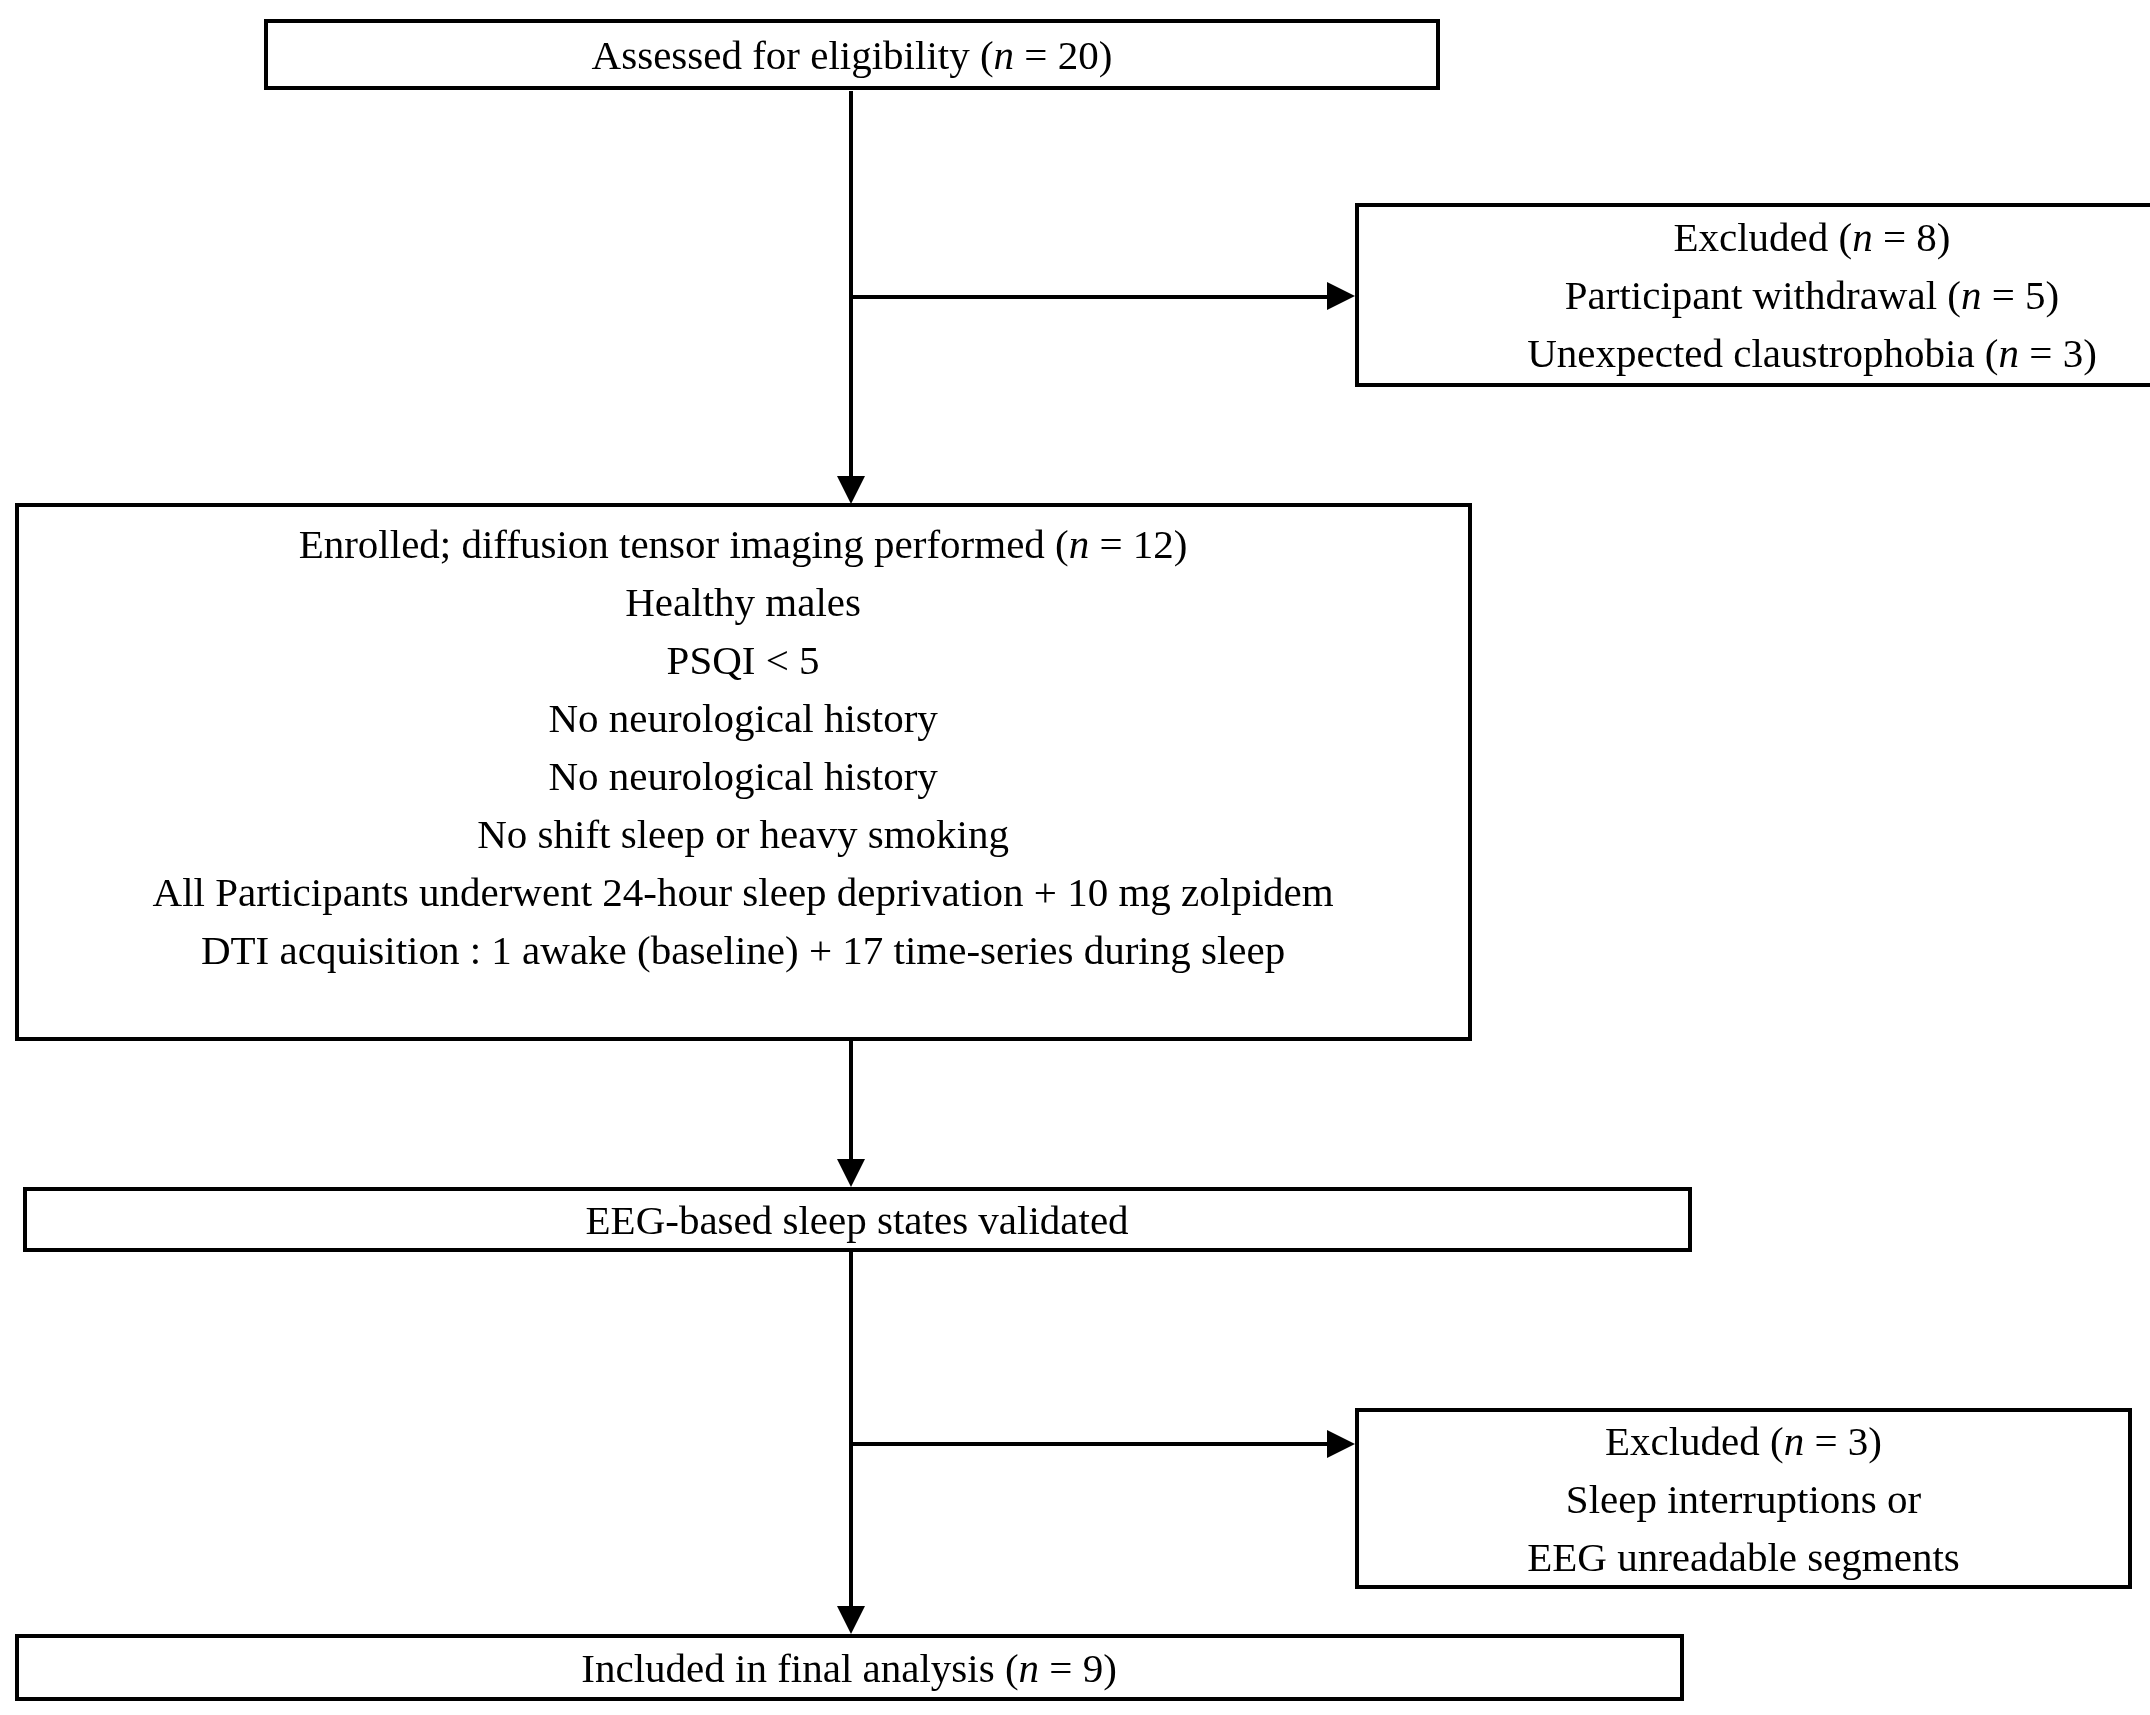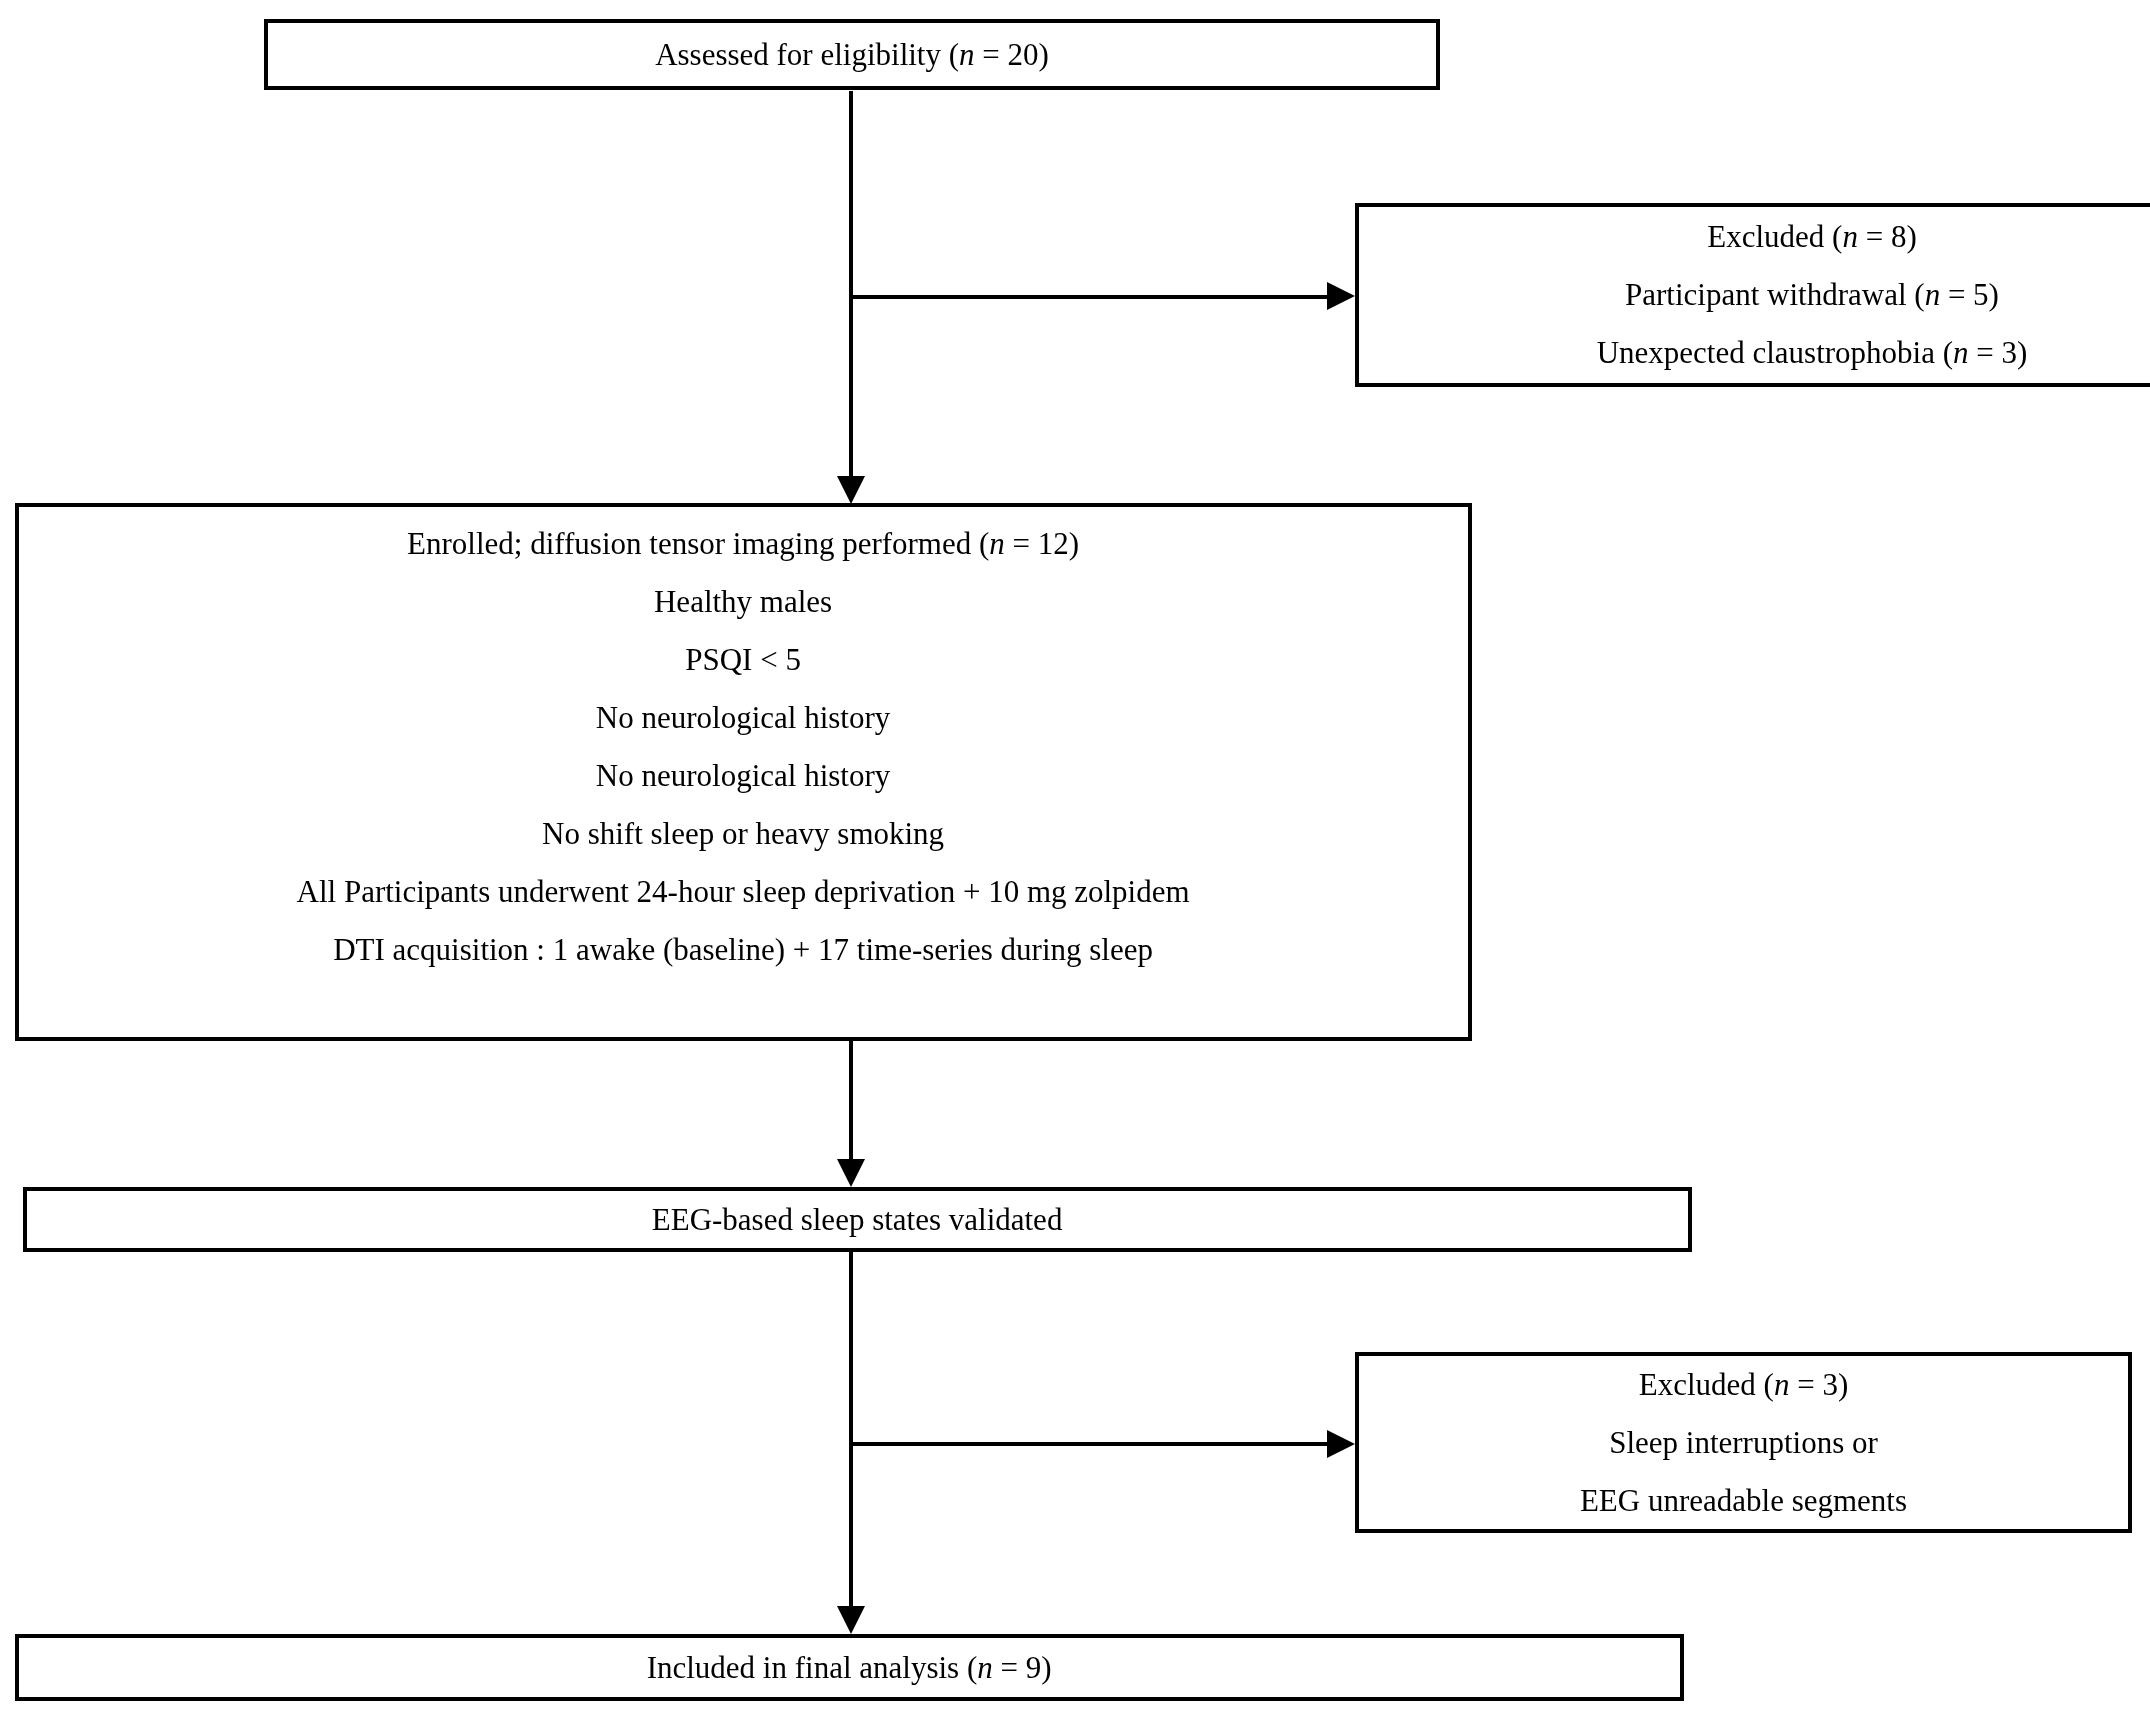--- a/index.html
+++ b/index.html
@@ -14,31 +14,31 @@
   .box {
     position: absolute;
     box-sizing: border-box;
     border: 4.7px solid #000000;
     background: #ffffff;
     display: flex;
     flex-direction: column;
     align-items: center;
     justify-content: center;
     text-align: center;
-    font-size: 31px;
+    font-size: 41px;
   }
   .box .ln { display: block; white-space: nowrap; }
   .multi { line-height: 58px; }
 
   #box-assessed  { left: 264px;  top: 19.3px;   width: 1176px; height: 71px; }
   #box-excluded1 { left: 1355px; top: 203px;  width: 914px; height: 184px; }
   #box-enrolled  { left: 14.6px;   top: 503px;  width: 1457px; height: 538px;
                    justify-content: flex-start; padding-top: 8.2px; }
   #box-eeg       { left: 14.6px;   top: 1187px; width: 1669px; height: 65px; margin-left: 8px; }
-  #box-excluded2 { left: 1355px; top: 1352px; width: 777px; height: 181px; }
+  #box-excluded2 { left: 1355px; top: 1408px; width: 777px; height: 181px; }
   #box-final     { left: 14.6px;   top: 1634px; width: 1669px; height: 67px; }
 
   .vline { position: absolute; width: 3.5px; background: #000000; }
   .hline { position: absolute; height: 3.5px; background: #000000; }
   .arr-d { position: absolute; width: 0; height: 0;
            border-left: 14px solid transparent; border-right: 14px solid transparent;
            border-top: 28px solid #000000; }
   .arr-r { position: absolute; width: 0; height: 0;
            border-top: 14px solid transparent; border-bottom: 14px solid transparent;
            border-left: 28px solid #000000; }

